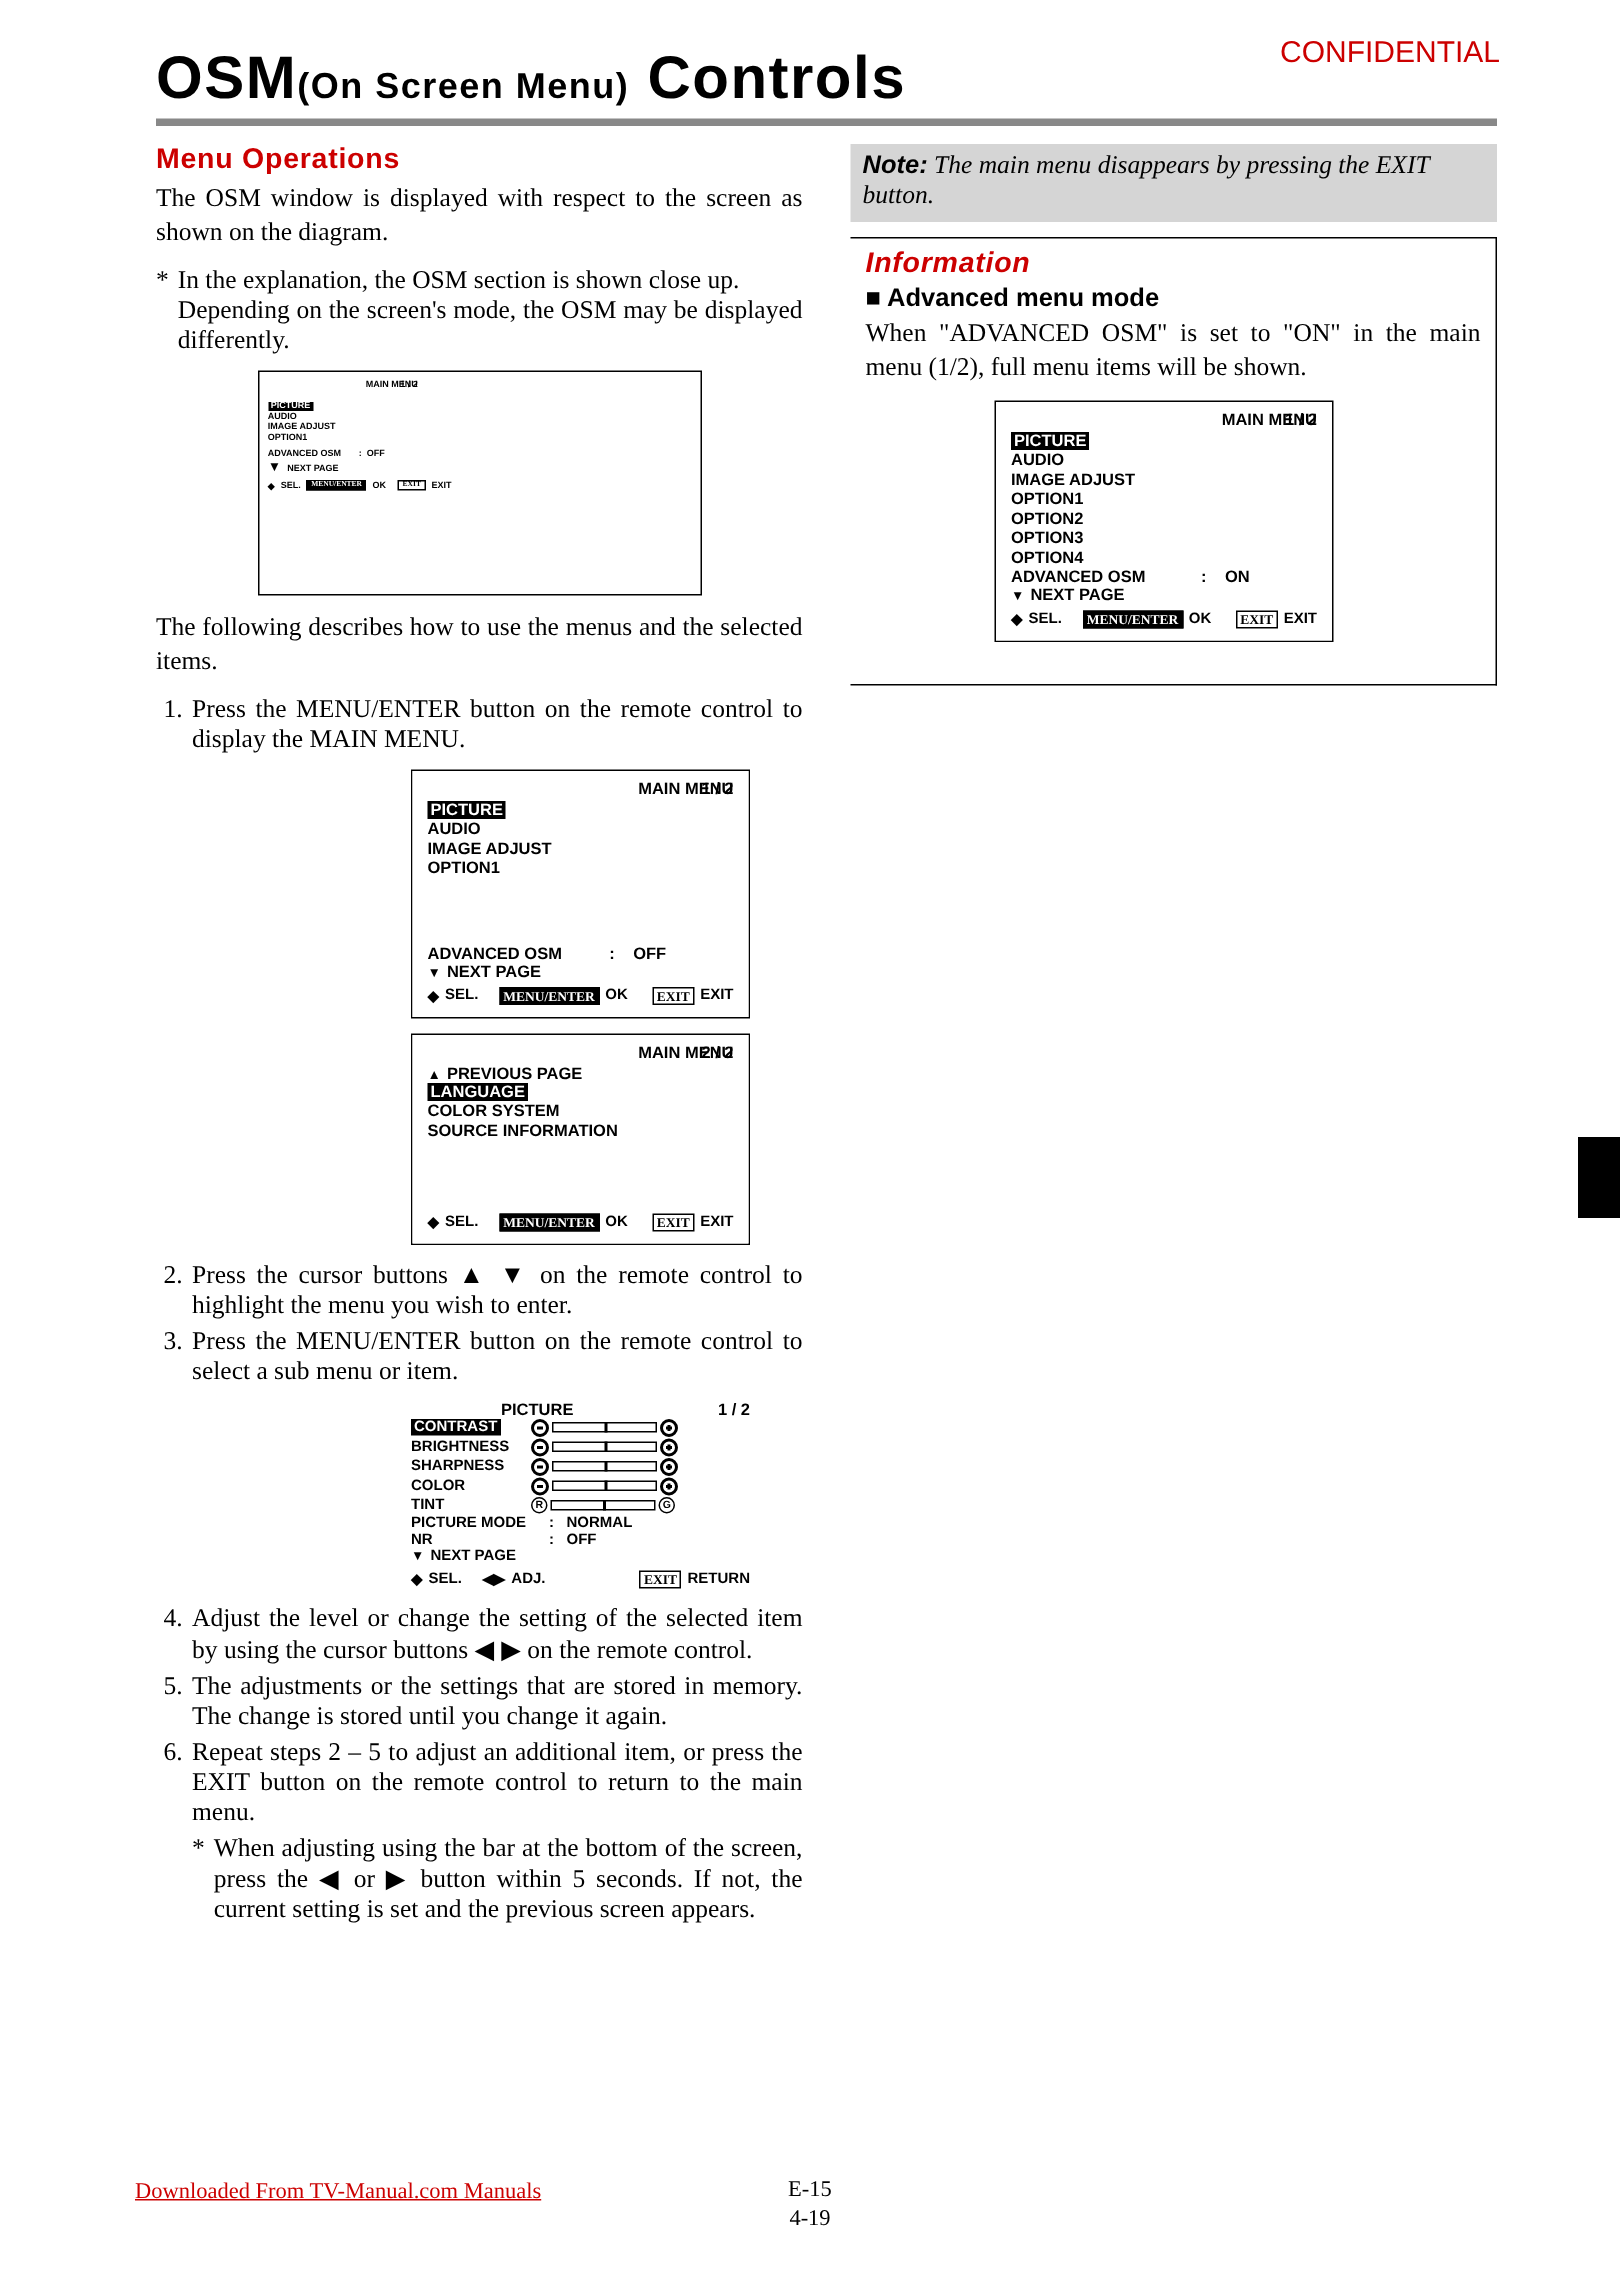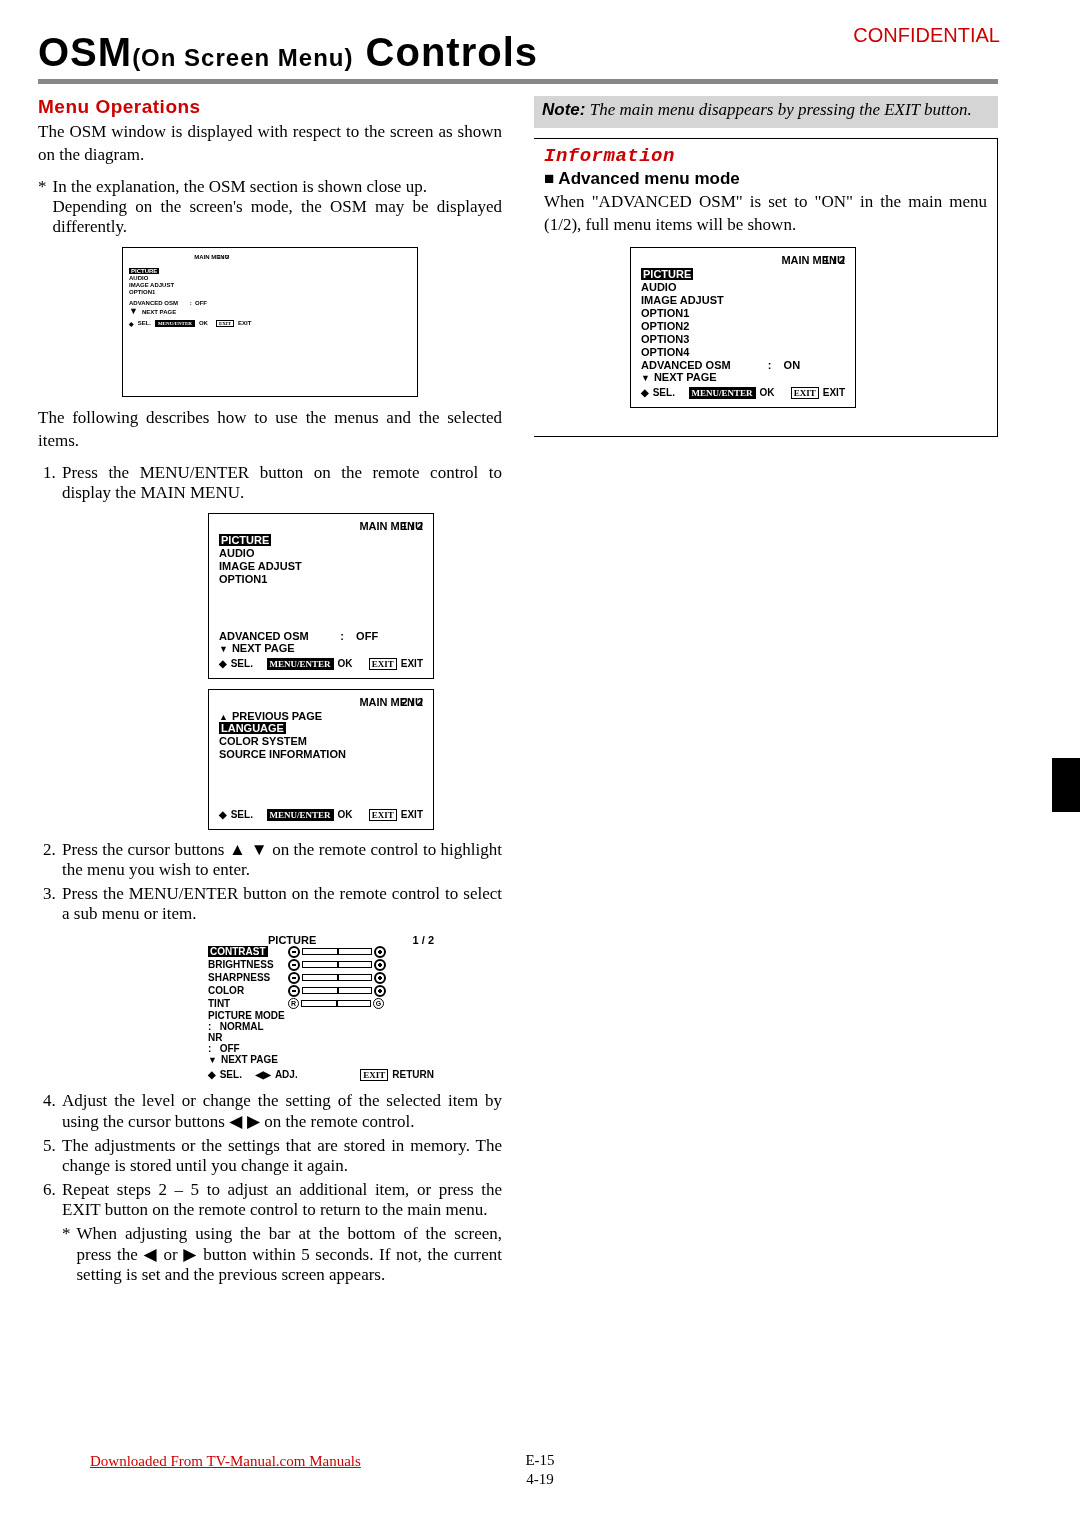--- a/index.html
+++ b/index.html
@@ -1,18 +1,18 @@
 <!DOCTYPE html>
 <html><head>
 <meta charset="utf-8">
 <style>
   * { margin: 0; padding: 0; box-sizing: border-box; }
   body { font-family: "Times New Roman", serif; background: #fff; color: #000; width: 1080px; height: 1528px; position: relative; font-size: 17px; }
   .confidential { position: absolute; top: 24px; right: 80px; font-family: Arial, sans-serif; font-size: 20px; color: #cc0000; }
-  .page { padding: 30px 82px 0 38px; }
+  .page { padding: 30px 82px 0 104px; }
   .title-area { margin-bottom: 0; }
   .title-line { font-family: Arial, sans-serif; font-weight: 900; letter-spacing: 1px; white-space: nowrap; }
   .t-osm { font-size: 40px; }
   .t-paren { font-size: 24px; font-weight: 800; }
   .t-ctrl { font-size: 40px; }
   .title-rule { height: 5px; background: #888; margin-top: 4px; margin-bottom: 12px; }
   .columns { display: flex; gap: 32px; }
   .col-left { flex: 1 1 0; }
   .col-right { flex: 1 1 0; }
   .sec-head { font-family: Arial, sans-serif; font-weight: 900; color: #cc0000; font-size: 19px; letter-spacing: 0.5px; margin-bottom: 3px; }
@@ -37,39 +37,39 @@
   .key { border: 1px solid #000; padding: 0 2px; font-size: 9px; font-family: Liberation Serif, serif; }
   .key.inv { background: #000; color: #fff; border-color: #000; }
   .osd .gap { height: 44px; }
   ol.steps { list-style: decimal; padding-left: 22px; margin-top: 8px; }
   ol.steps > li { text-align: justify; margin-bottom: 4px; padding-left: 2px; }
   .sub-star { display: flex; gap: 6px; margin-left: 0px; margin-top: 4px; }
   .arrow { font-family: Arial, sans-serif; }
   .note-box { background: #d5d5d5; padding: 4px 8px 8px 8px; font-style: italic; margin-bottom: 10px; }
   .note-box b { font-style: normal; font-family: Arial, sans-serif; font-weight: 900; font-style: italic; }
   .info-box { border: 1px solid #000; border-left: none; padding: 6px 10px 18px 10px; }
-  .info-box .sec-head { font-style: italic; margin-bottom: 2px; font-family: Liberation Mono, monospace; }
+  .info-box .sec-head { font-style: italic; margin-bottom: 2px; }
   .blk-sq { font-family: Arial, sans-serif; }
   .sub-head { font-family: Arial, sans-serif; font-weight: bold; font-size: 17px; margin-bottom: 2px; }
   .pic-menu { width: 226px; margin: 10px auto; }
   .pic-osd { font-family: Arial, sans-serif; font-size: 11px; font-weight: bold; color: #000; }
   .pic-osd .trow { display: flex; align-items: center; justify-content: flex-end; }
   .pic-osd .ttitle { margin: 0 auto 0 60px; }
   .pic-row { display: flex; align-items: center; gap: 4px; margin-bottom: 1px; font-size: 10px; }
   .pic-row .pname { width: 76px; }
   .bar-wrap { display: flex; align-items: center; gap: 2px; flex: 1 1 auto; }
   .circ { width: 12px; height: 12px; border: 2px solid #000; border-radius: 50%; position: relative; display: inline-block; }
   .circ.minus::after { content: ""; position: absolute; left: 2px; right: 2px; top: 3px; height: 2px; background: #000; }
   .circ.plus::before { content: ""; position: absolute; left: 2px; right: 2px; top: 3px; height: 2px; background: #000; }
   .circ.plus::after { content: ""; position: absolute; top: 2px; bottom: 2px; left: 3px; width: 2px; background: #000; }
   .circ.sm { width: 11px; height: 11px; border-width: 1.5px; }
   .circ.rlbl { font-size: 7px; display:inline-flex; align-items:center; justify-content:center; }
   .bar { width: 70px; height: 7px; border: 1px solid #000; position: relative; }
   .bar::after { content: ""; position: absolute; top: -1px; bottom: -1px; width: 2px; background: #000; left: 50%; }
-  .pm-row { display: flex; font-size: 10px; flex-direction: column; }
+  .pm-row { display: flex; font-size: 10px; }
   .pm-row span:first-child { width: 92px; }
   .black-tab { position: absolute; right: 0; top: 758px; width: 28px; height: 54px; background: #000; }
   .footer { position: absolute; left: 0; right: 0; bottom: 40px; text-align: center; font-size: 15px; }
   .footer .dl { position: absolute; left: 90px; bottom: 18px; color: #cc0000; text-decoration: underline; font-family: "Times New Roman", serif; }
   .footer .pnum1 { margin-bottom: 2px; }
 </style>
 </head>
 <body>
 
 <div class="confidential">CONFIDENTIAL</div>

